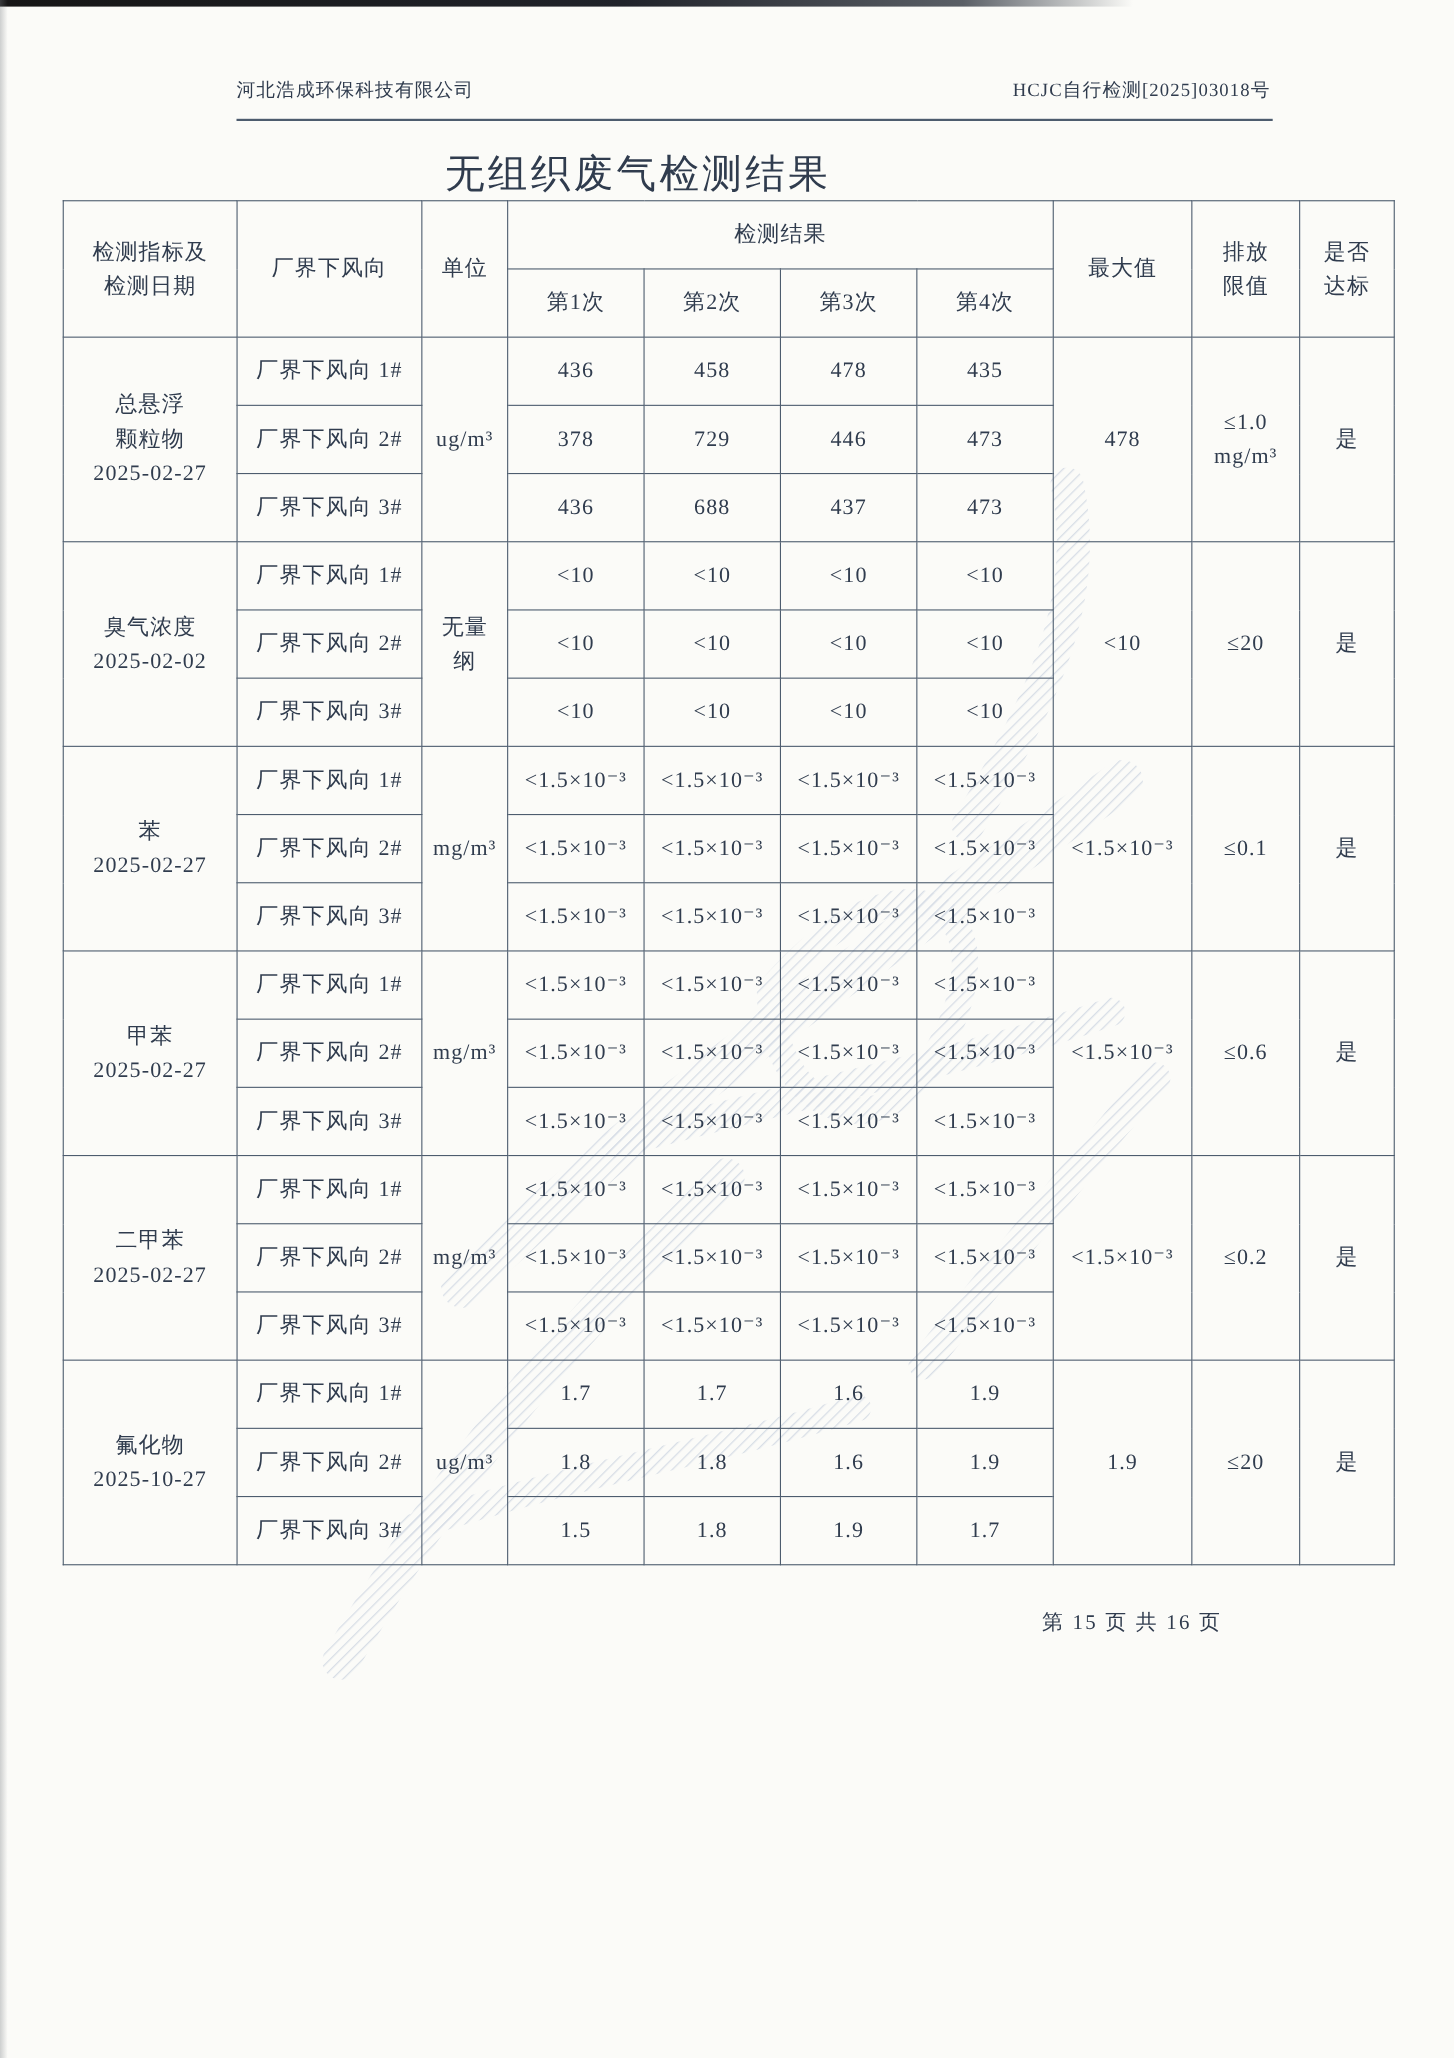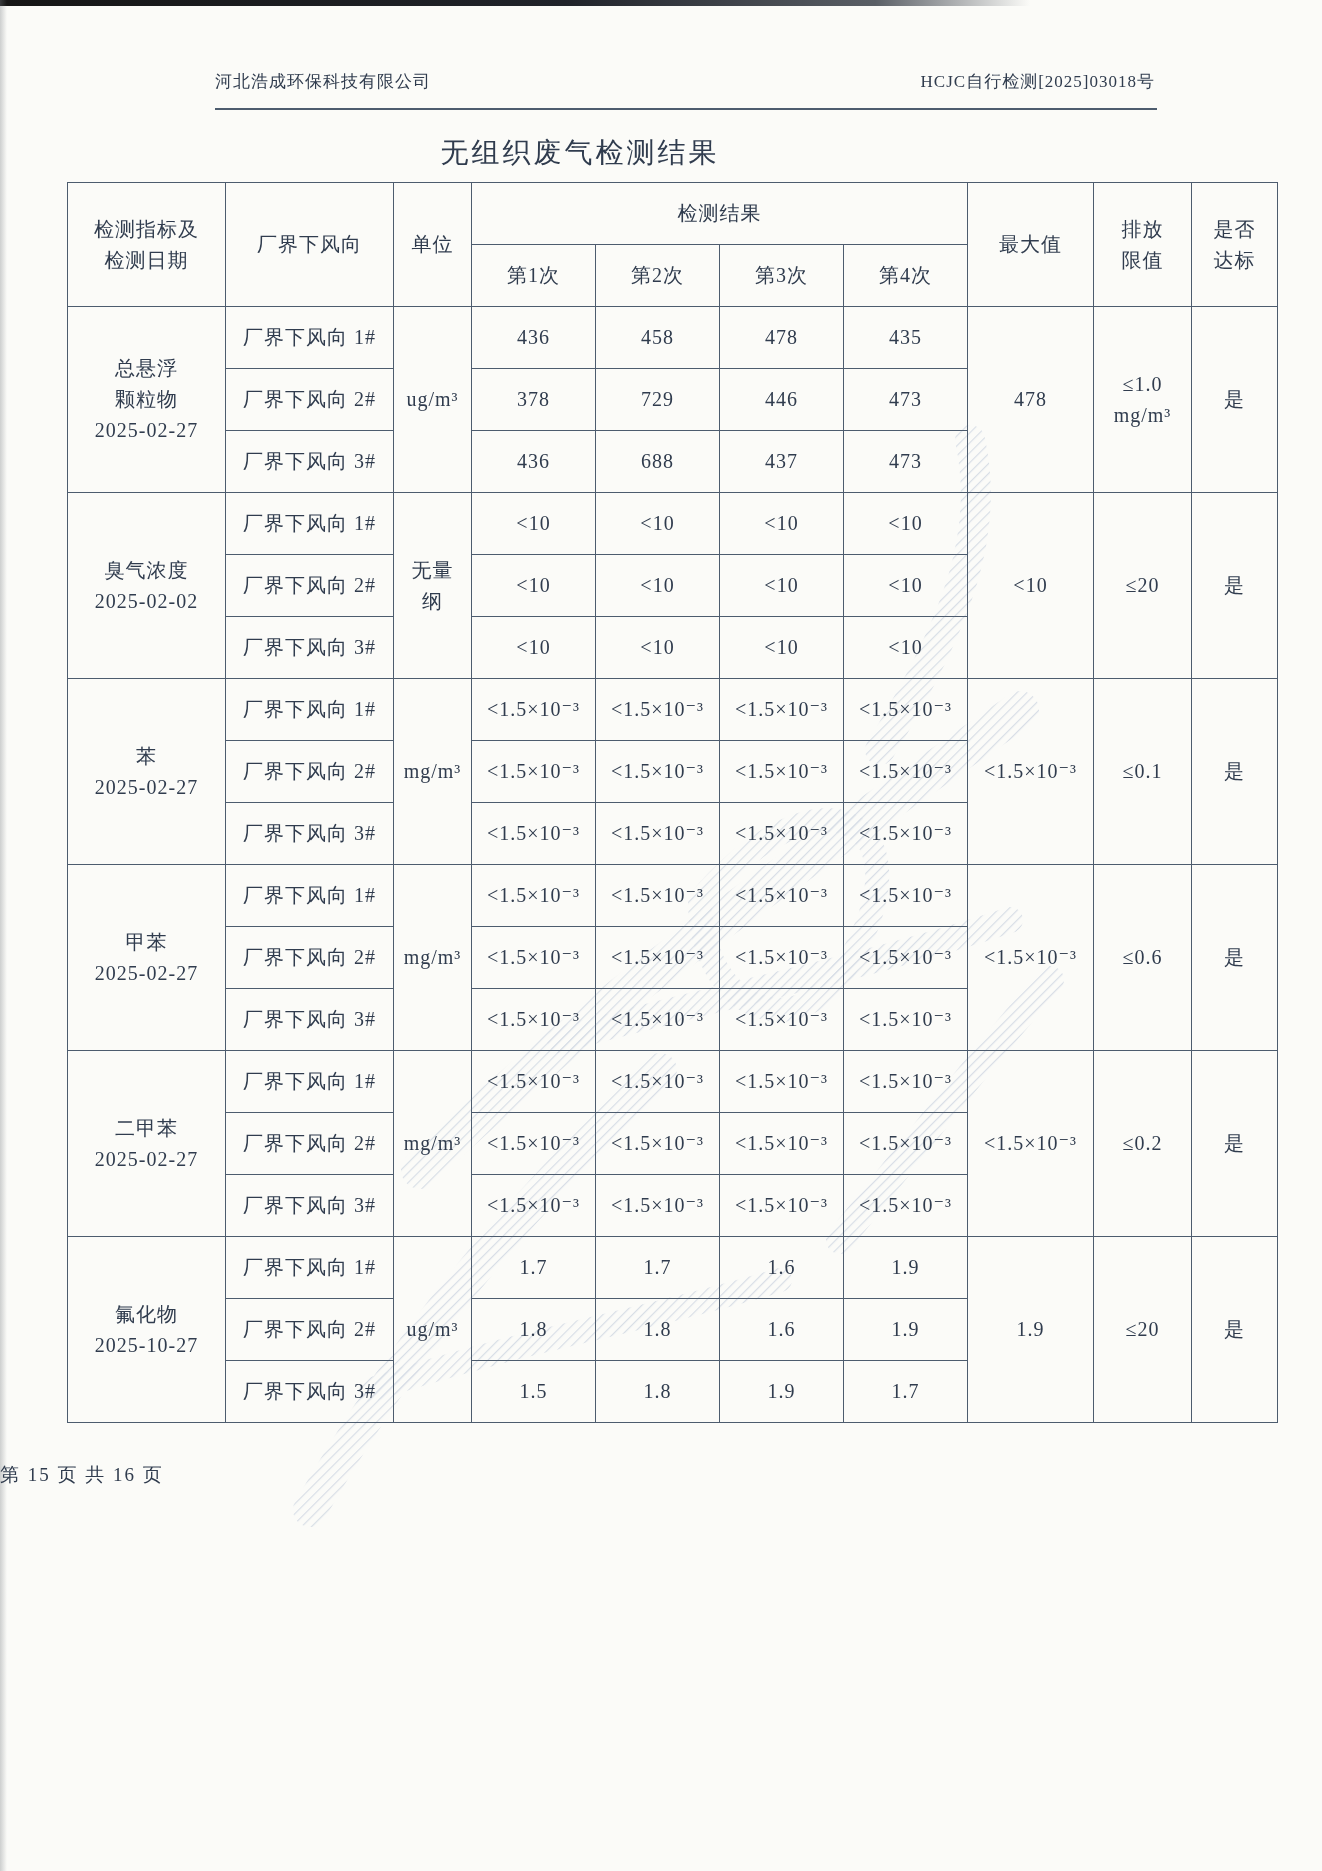--- a/index.html
+++ b/index.html
@@ -26,51 +26,51 @@
     display:flex;justify-content:space-between;
     font-size:17px;letter-spacing:1px;
   }
   .header-rule{
     position:absolute;top:108px;left:215px;width:942px;height:2px;
     background:#4d5c6e;
   }
   
   .doc-title{
     position:absolute;top:134px;left:0;width:1160px;
-    text-align:center;font-size:28px;letter-spacing:3px;
+    text-align:center;font-size:36px;letter-spacing:3px;
   }
   
   .watermark{
     position:absolute;top:380px;left:220px;
     opacity:.55;pointer-events:none;
   }
   
   table.results{
     position:absolute;top:182px;left:57px;width:1210px;
-    border-collapse:collapse;table-layout:fixed;margin-left:10px;
+    border-collapse:collapse;table-layout:fixed;
   }
   table.results th,table.results td{
     border:1px solid #4d5c6e;
     text-align:center;vertical-align:middle;
     font-weight:normal;
     font-size:20px;
     letter-spacing:1px;
     white-space:pre-line;
     padding:0;
     line-height:1.55;
   }
   table.results thead tr{height:62px;}
   table.results tbody tr{height:62px;}
   td.cell-value{font-size:19px;letter-spacing:0;}
   td.cell-max{font-size:19px;}
   td.cell-point{font-size:20px;letter-spacing:0;}
   
   .page-footer{
     position:absolute;top:1462px;left:0;width:1100px;
-    text-align:left;font-size:19px;letter-spacing:2px;
+    text-align:right;font-size:19px;letter-spacing:2px;padding-left:11px;
   }
 </style>
 </head>
 <body>
 
 <div class="scan-top-edge"></div>
 <div class="scan-left-edge"></div>
 
 <div class="page-header">
   <span>河北浩成环保科技有限公司</span>

